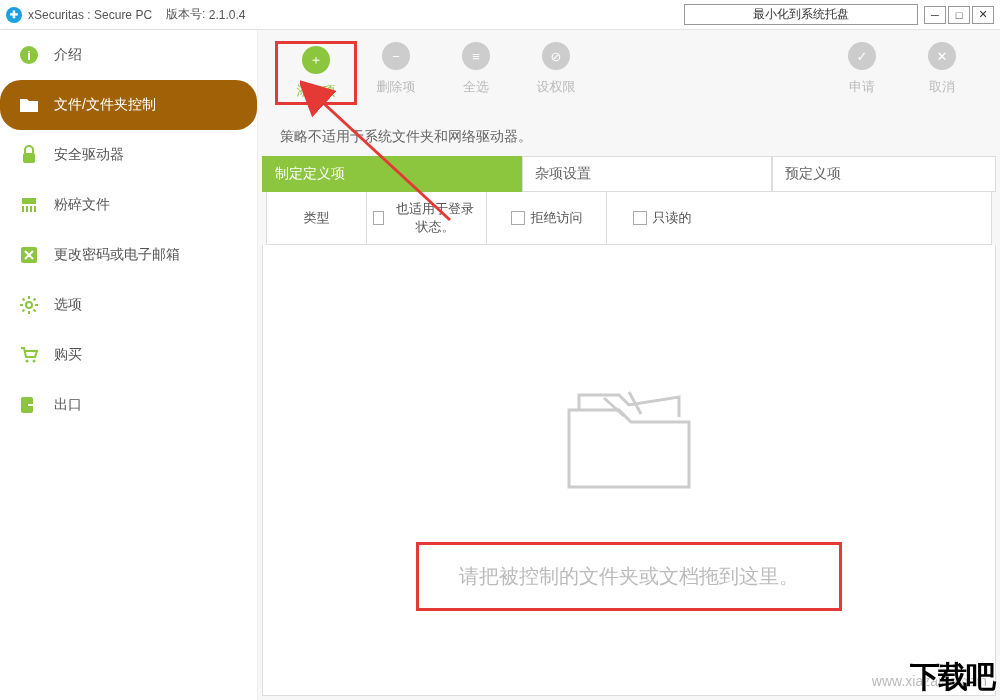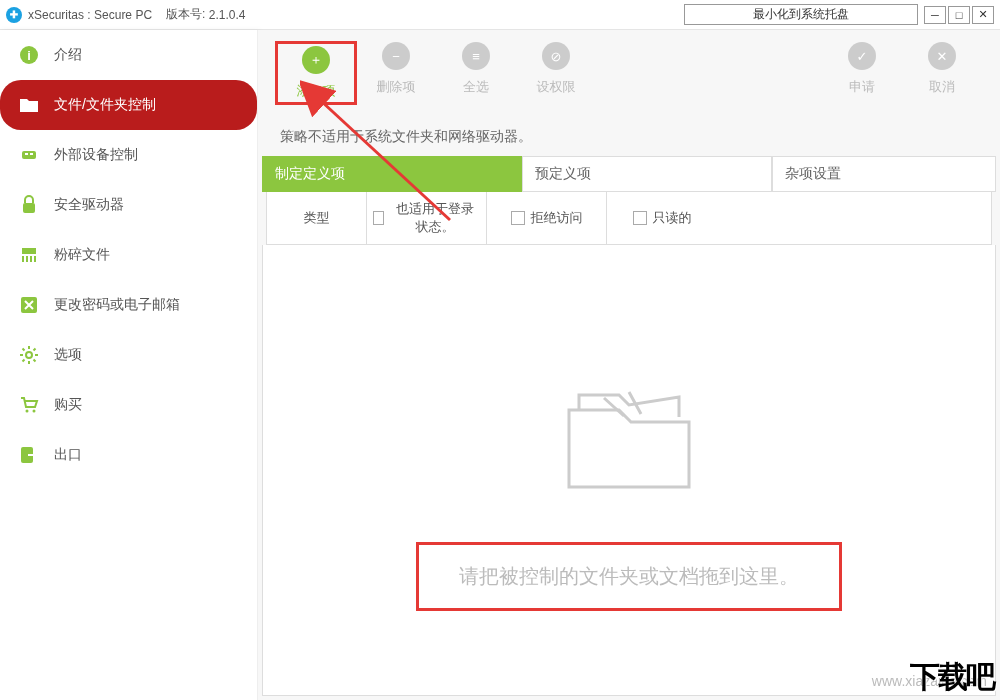--- a/index.html
+++ b/index.html
@@ -6,21 +6,21 @@
 body { background: #fff; width: 1000px; height: 700px; overflow: hidden; position: relative; }
 .titlebar { height: 30px; display: flex; align-items: center; padding: 0 6px; border-bottom: 1px solid #e5e5e5; font-size: 12px; color: #555; }
 .titlebar .app-icon { width: 16px; height: 16px; border-radius: 50%; background: #1ba1e2; margin-right: 6px; display:flex;align-items:center;justify-content:center;color:#fff;font-size:10px;font-weight:bold; }
 .titlebar .spacer { flex: 1; }
 .titlebar .tray-btn { border: 1px solid #999; padding: 1px 68px; font-size: 12px; color: #333; background:#fff; margin-right:4px;}
 .win-controls { display:flex; }
 .win-controls div { width: 22px; height: 18px; border:1px solid #999; margin-left:2px; display:flex;align-items:center;justify-content:center; font-size:11px; color:#333;}
 .app { display:flex; height: calc(700px - 30px); }
 .sidebar { width: 258px; background:#fff; border-right:1px solid #eee; box-shadow: 2px 0 6px rgba(0,0,0,0.05); }
 .side-item { display:flex; align-items:center; height:50px; padding:0 18px; color:#555; font-size:14px; cursor:pointer; }
-.side-item.active { background:#b91c1c; color:#fff;border-radius:21px; }
+.side-item.active { background:#a16207; color:#fff;border-radius:21px; }
 .side-item .icon { width:22px; height:22px; margin-right:14px; display:flex;align-items:center;justify-content:center; color:#8cc63f; }
 .side-item.active .icon { color:#fff; }
 .main { flex:1; display:flex; flex-direction:column; background:#f7f7f7; }
 .toolbar { display:flex; padding: 12px 18px 8px; }
 .tool-btn { width:80px; text-align:center; color:#bbb; font-size:13px; cursor:pointer; }
 .tool-btn .circ { width:28px; height:28px; border-radius:50%; margin:0 auto 8px; display:flex;align-items:center;justify-content:center; color:#fff; background:#ccc; }
 .tool-btn.add { color:#8cc63f; }
 .tool-btn.add .circ { background:#8cc63f; }
 .tool-spacer { flex:1; }
 .redbox-add { outline:3px solid #e53935; outline-offset:-2px; padding-top:4px; padding-bottom:4px;}
@@ -75,30 +75,20 @@
     <div class="side-item active">
       <span class="icon">
           <svg width="20" height="18" viewBox="0 0 20 18">
             <path fill="currentColor" d="M1 3h7l2 2h9v11H1z"></path>
           </svg>
         </span>
       <span>文件/文件夹控制</span>
     </div>
     <div class="side-item">
       <span class="icon">
-          <svg width="20" height="18" viewBox="0 0 20 18">
-            <rect x="3" y="5" width="14" height="8" rx="2" fill="currentColor"></rect>
-            <rect x="6" y="7" width="3" height="2" fill="#fff"></rect>
-            <rect x="11" y="7" width="3" height="2" fill="#fff"></rect>
-          </svg>
-        </span>
-      <span>外部设备控制</span>
-    </div>
-    <div class="side-item">
-      <span class="icon">
           <svg width="18" height="20" viewBox="0 0 18 20">
             <rect x="3" y="8" width="12" height="10" rx="2" fill="currentColor"></rect>
             <path d="M5 8V5a4 4 0 018 0v3" stroke="currentColor" stroke-width="2" fill="none"></path>
           </svg>
         </span>
       <span>安全驱动器</span>
     </div>
     <div class="side-item">
       <span class="icon">
           <svg width="20" height="18" viewBox="0 0 20 18">
@@ -176,22 +166,22 @@
       <div class="tool-btn">
         <div class="circ">✕</div>
         <div>取消</div>
       </div>
     </div>
 
     <div class="desc">策略不适用于系统文件夹和网络驱动器。</div>
 
     <div class="tabs">
       <div class="tab active">制定定义项</div>
+      <div class="tab">杂项设置</div>
       <div class="tab">预定义项</div>
-      <div class="tab">杂项设置</div>
     </div>
 
     <div class="grid-head">
       <div class="gh" style="width:100px">类型</div>
       <div class="gh" style="width:120px">
           <span class="chk"></span>
           <span>也适用于登录状态。</span>
         </div>
       <div class="gh" style="width:120px">
           <span class="chk"></span>

